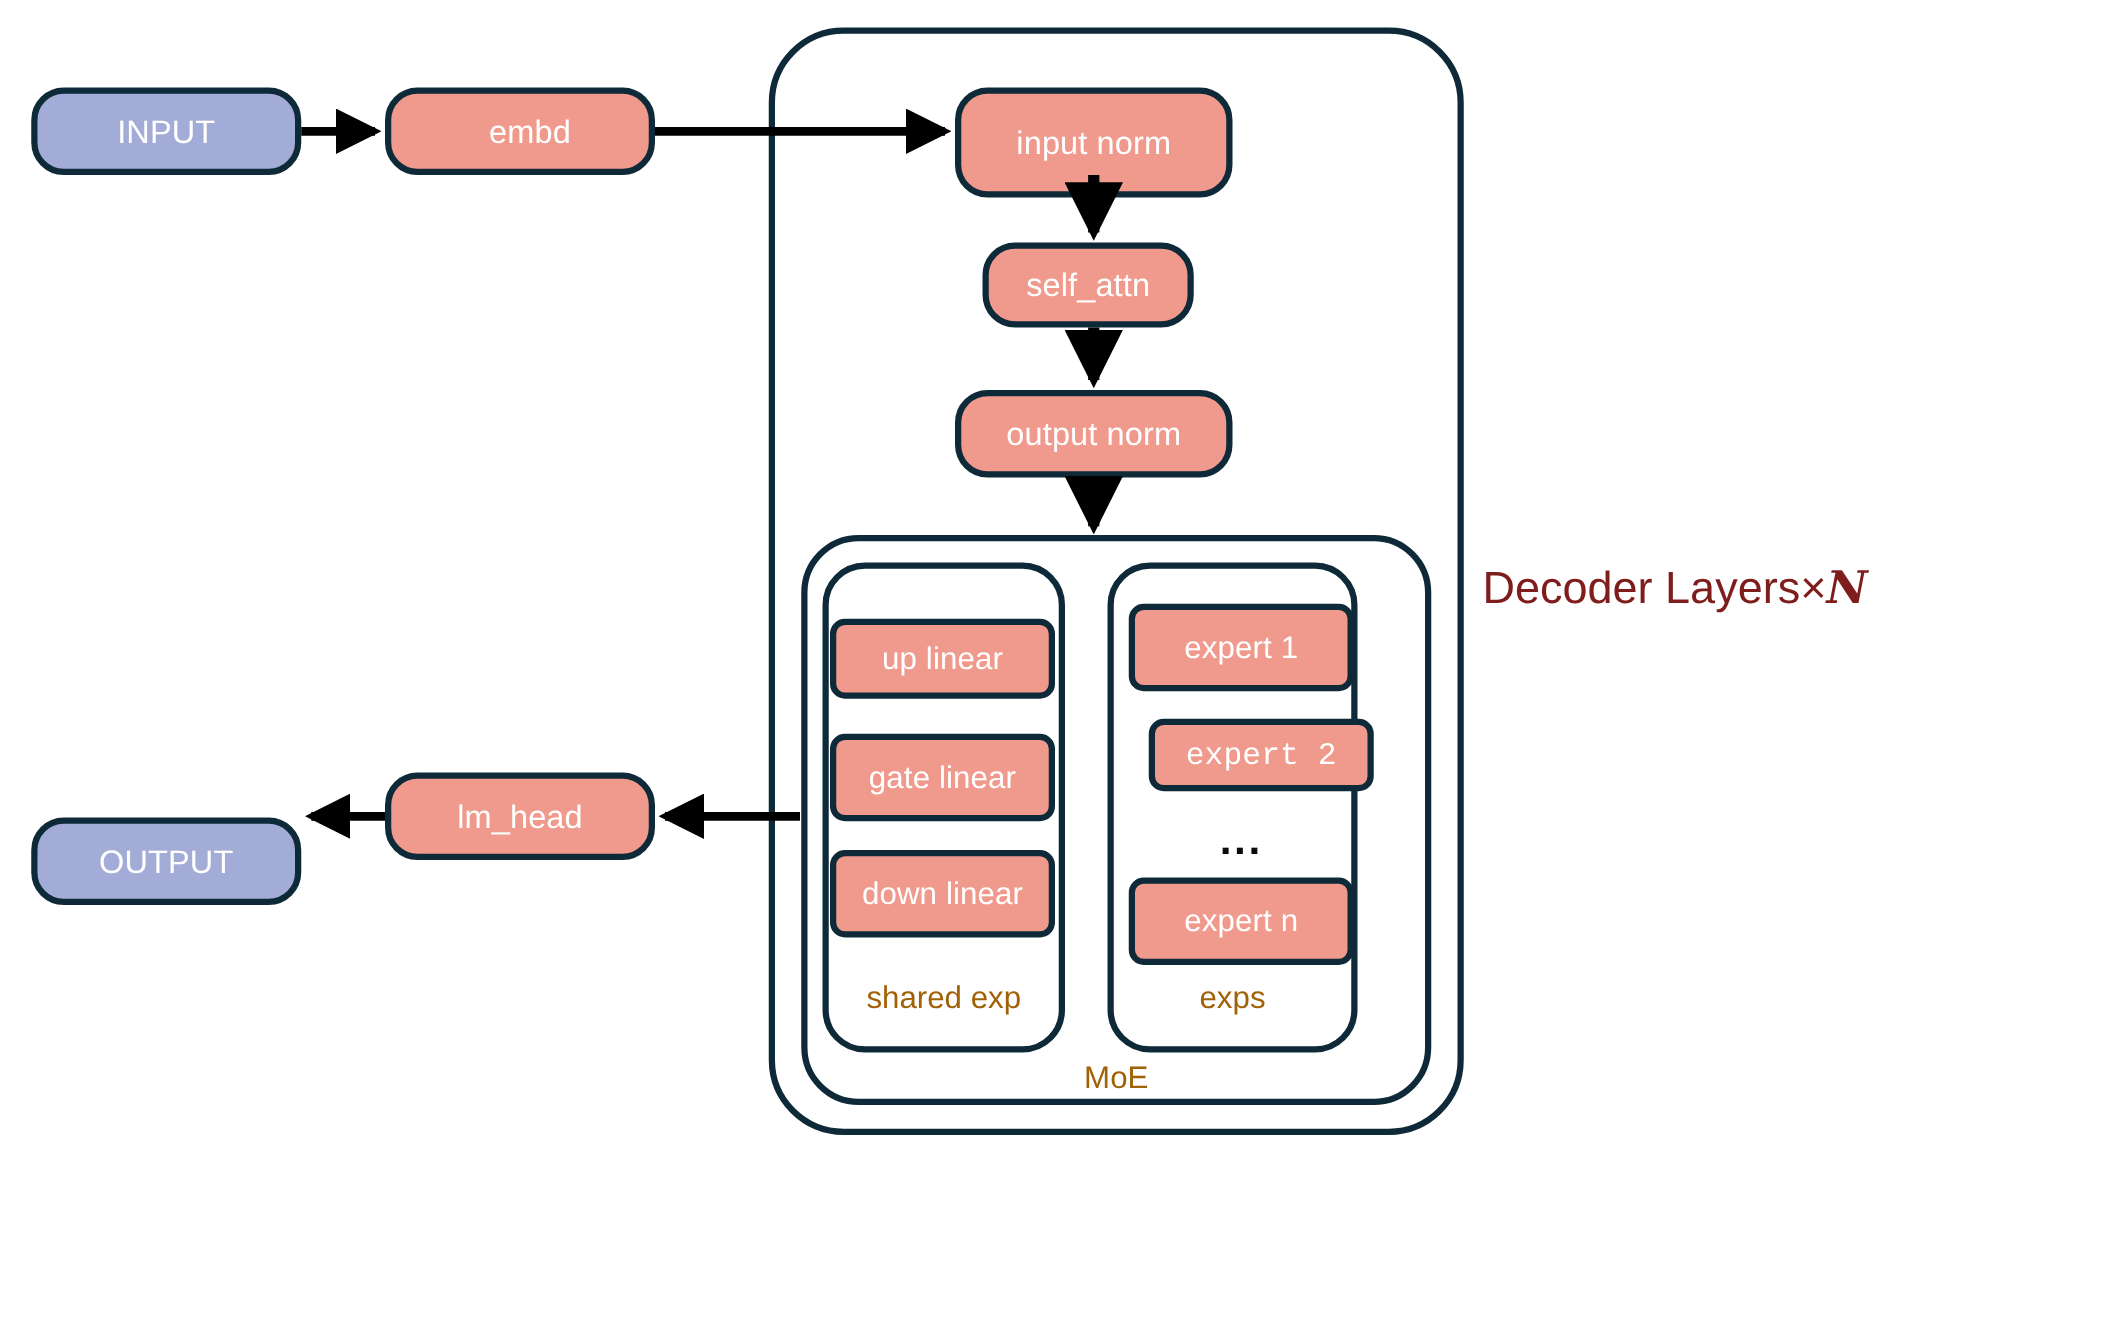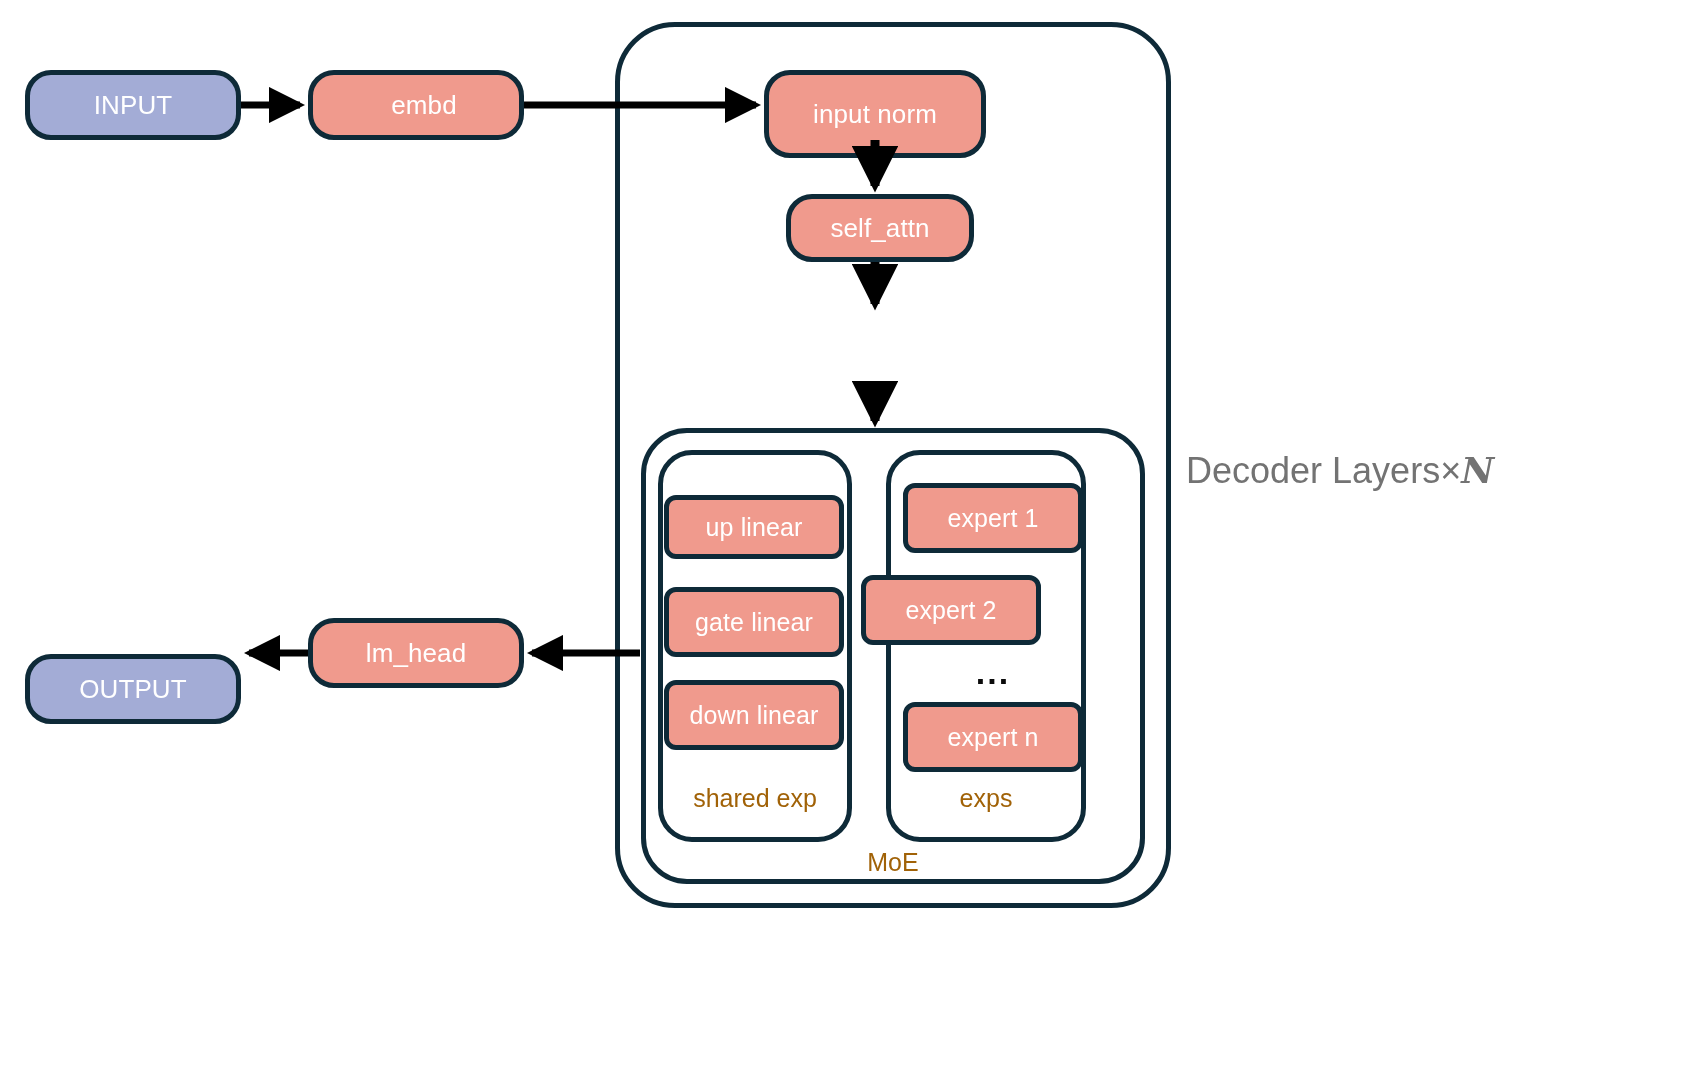--- a/index.html
+++ b/index.html
@@ -65,21 +65,21 @@
     left: 0;
     top: 0;
     width: 1702px;
     height: 1068px;
     pointer-events: none;
   }
 
   
   .caption {
     position: absolute;
-    color: #737373;
+    color: #7f1d1d;
     font-size: 36px;
     line-height: 1;
     white-space: nowrap;
   }
   .caption .var {
     font-family: "DejaVu Serif", serif;
     font-style: italic;
     font-weight: bold;
   }
 
@@ -107,32 +107,33 @@
   <div class="group-label" style="left:658px; top:786px; width:194px;">shared exp</div>
 
   <div class="node salmon small" style="left:664px; top:495px; width:180px; height:64px;">up linear</div>
   <div class="node salmon small" style="left:664px; top:587px; width:180px; height:70px;">gate linear</div>
   <div class="node salmon small" style="left:664px; top:680px; width:180px; height:70px;">down linear</div>
 
   <div class="group" style="left:886px; top:450px; width:200px; height:392px; border-radius:34px;"></div>
   <div class="group-label" style="left:886px; top:786px; width:200px;">exps</div>
 
   <div class="node salmon small" style="left:903px; top:483px; width:180px; height:70px;">expert 1</div>
-  <div class="node salmon small" style="left:861px; top:575px; width:180px; height:70px;">expert 2</div>
+  <div class="node salmon small" style="left:919px; top:575px; width:180px; height:58px;font-family:Liberation Mono, monospace;">expert 2</div>
   <div class="ellipsis" style="left:903px; top:655px; width:180px; text-align:center;">...</div>
   <div class="node salmon small" style="left:903px; top:702px; width:180px; height:70px;">expert n</div>
 
   <div class="node periwinkle" style="left:25px; top:70px; width:216px; height:70px;">INPUT</div>
 
   <div class="node salmon" style="left:308px; top:70px; width:216px; height:70px;padding-left:16px;">embd</div>
 
   <div class="node salmon" style="left:764px; top:70px; width:222px; height:88px;">input norm</div>
 
-  <div class="node salmon" style="left:786px; top:194px; width:188px; height:68px;">self_attn</div>
+  <div class="node salmon" style="left:786px; top:194px; width:169px; height:68px;">self_attn</div>
 
+  <div class="node salmon" style="left:764px; top:312px; width:222px; height:70px;">output norm</div>
 
   <div class="node salmon" style="left:308px; top:618px; width:216px; height:70px;">lm_head</div>
 
   <div class="node periwinkle" style="left:25px; top:618px; width:216px; height:70px;margin-top:36px;">OUTPUT</div>
 
   <div class="caption" style="left:1186px; top:452px;">
     <span>Decoder Layers×</span><span class="var">N</span>
   </div>
 
   <svg id="wires" viewBox="0 0 1702 1068" xmlns="http://www.w3.org/2000/svg">

